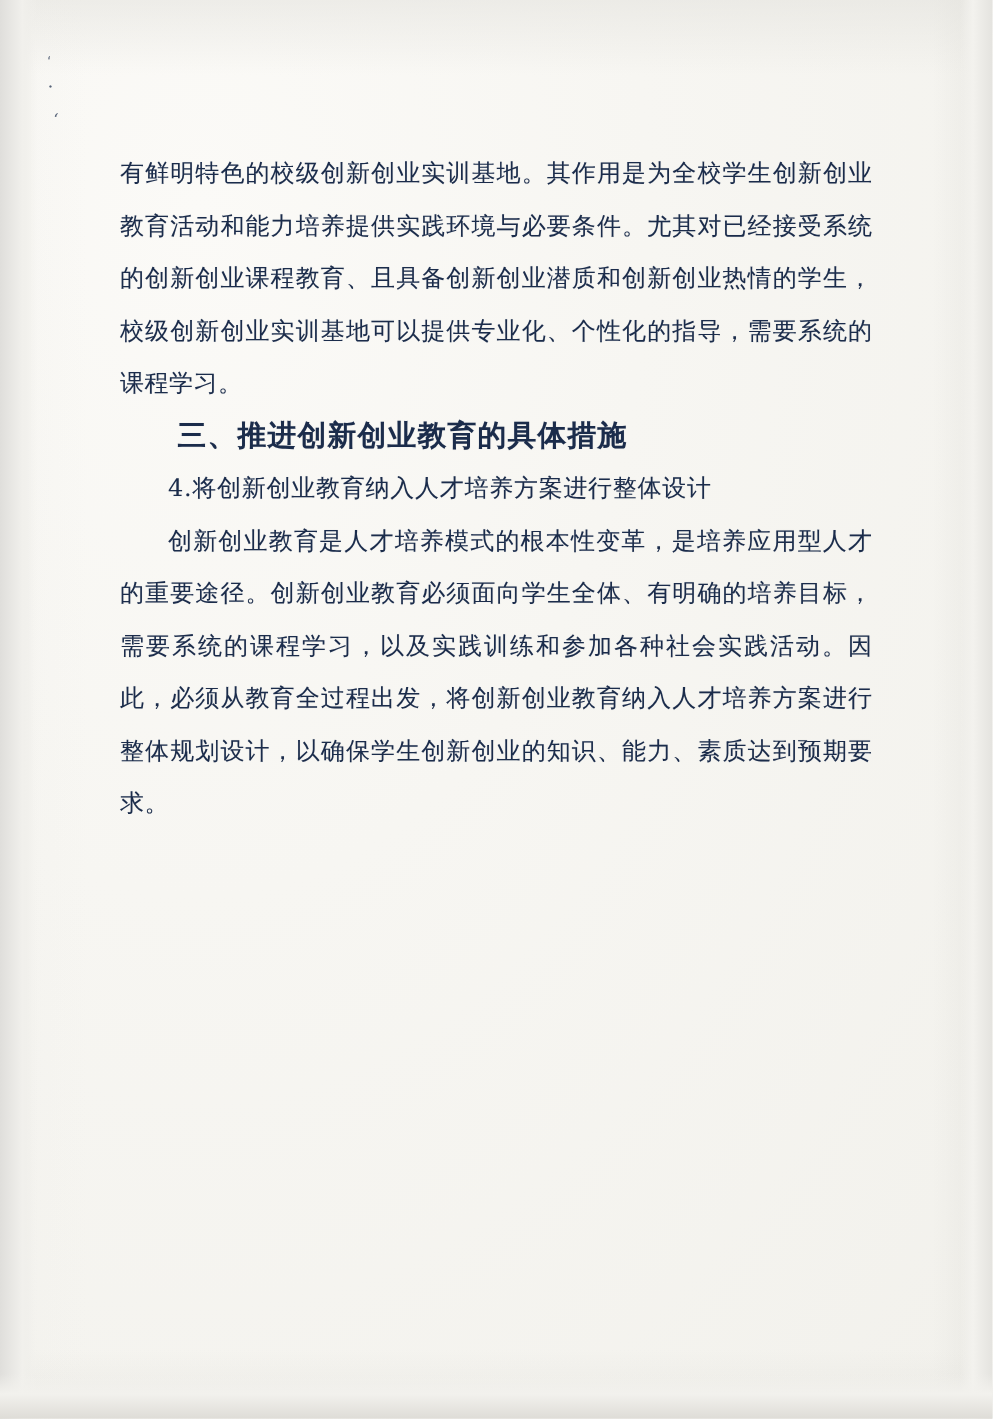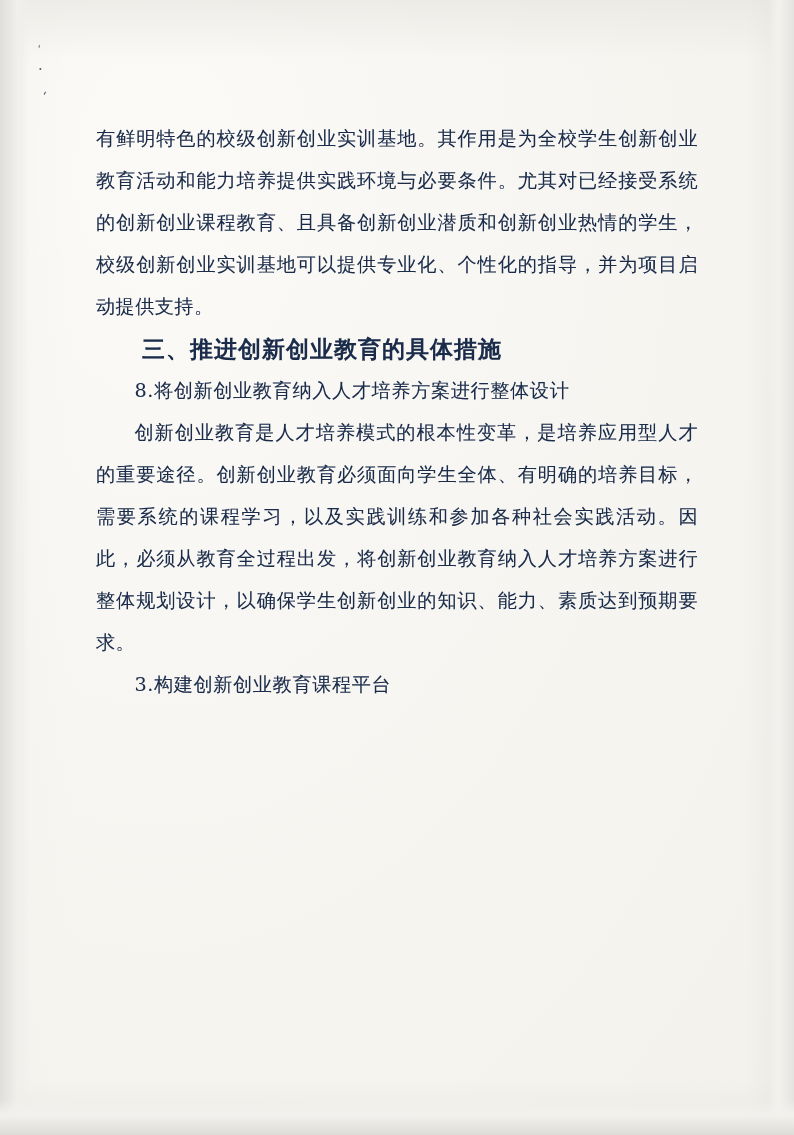--- a/index.html
+++ b/index.html
@@ -122,26 +122,25 @@
   <div class="edge-left"></div>
   <div class="edge-right"></div>
   <div class="edge-bottom"></div>
 
   <span class="mark m1">ʻ</span>
   <span class="mark m2">·</span>
   <span class="mark m3">ʻ</span>
 
   <div class="content">
 
-    <p class="para noindent">有鲜明特色的校级创新创业实训基地。其作用是为全校学生创新创业教育活动和能力培养提供实践环境与必要条件。尤其对已经接受系统的创新创业课程教育、且具备创新创业潜质和创新创业热情的学生，校级创新创业实训基地可以提供专业化、个性化的指导，并为项目启动提供支持。</p>
+    <p class="para noindent">有鲜明特色的校级创新创业实训基地。其作用是为全校学生创新创业教育活动和能力培养提供实践环境与必要条件。尤其对已经接受系统的创新创业课程教育、且具备创新创业潜质和创新创业热情的学生，校级创新创业实训基地可以提供专业化、个性化的指导，需要系统的课程学习。</p>
 
     <p class="heading">三、推进创新创业教育的具体措施</p>
 
 
 
-    <p class="subheading">8.将创新创业教育纳入人才培养方案进行整体设计</p>
+    <p class="subheading">4.将创新创业教育纳入人才培养方案进行整体设计</p>
 
     <p class="para">创新创业教育是人才培养模式的根本性变革，是培养应用型人才的重要途径。创新创业教育必须面向学生全体、有明确的培养目标，需要系统的课程学习，以及实践训练和参加各种社会实践活动。因此，必须从教育全过程出发，将创新创业教育纳入人才培养方案进行整体规划设计，以确保学生创新创业的知识、能力、素质达到预期要求。</p>
 
-    <p class="subheading">3.构建创新创业教育课程平台</p>
 
   </div>
 </div>
 
 </body></html>

